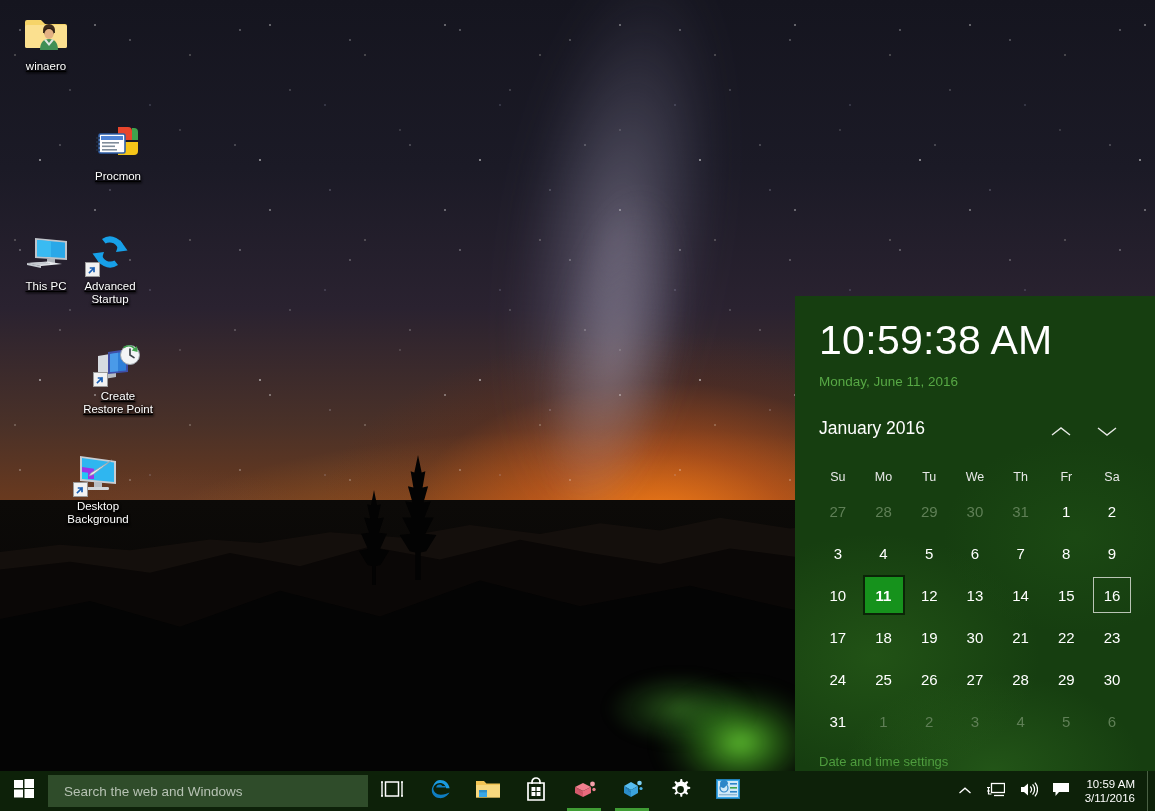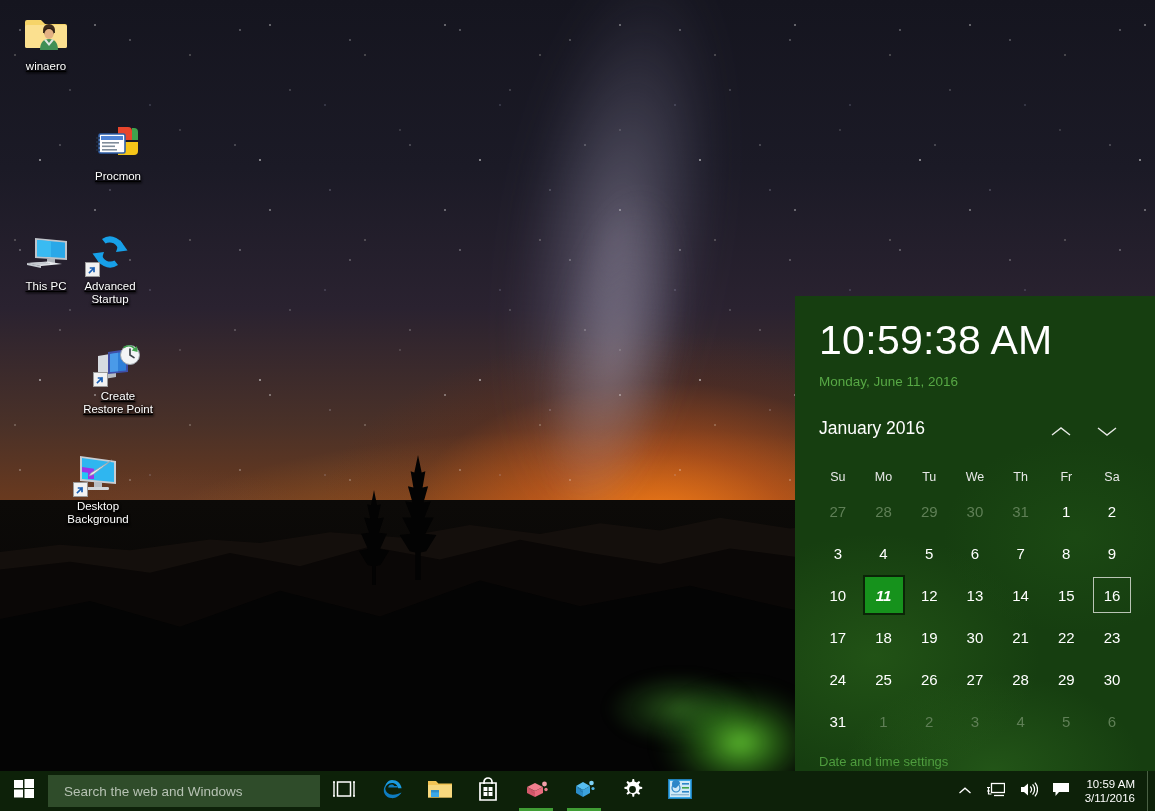--- a/index.html
+++ b/index.html
@@ -161,21 +161,21 @@
   }
   .cal-cell.dow { height:26px; font-size:12.5px; color:#e8e8e8; font-weight:400; }
   .cal-row.dow-row { height:26px; }
   .cal-cell.muted { color:#5f7f56; }
   .cal-cell.today .box {
     position:absolute; left:50%; top:50%; transform:translate(-50%,-50%);
     width:38px; height:36px; background:#16921c;
     box-shadow:0 0 0 2px #0b2407;
     z-index:0;
   }
-  .cal-cell.today span { position:relative; z-index:1; font-weight:600;font-style:italic; }
+  .cal-cell.today span { position:relative; z-index:1; font-weight:600; }
   .cal-cell.hovered .box {
     position:absolute; left:50%; top:50%; transform:translate(-50%,-50%);
     width:38px; height:36px; border:1px solid #b9c4b5; z-index:0;
   }
   .cal-cell.hovered span { position:relative; z-index:1; }
   .dt-settings {
     position:absolute; left:24px; top:458px;
     font-size:13px; color:#4e9c3e; cursor:default;
   }
 
@@ -183,21 +183,21 @@
   #taskbar {
     position:absolute; left:0; top:771px; width:1155px; height:40px;
     background:#0d2109;
     display:flex; align-items:center;
   }
   #start-button {
     width:48px; height:40px; display:flex; align-items:center; justify-content:center;
     cursor:default;
   }
   #search-box {
-    width:272px; height:32px; margin-left:0; background:#2f4c2a;
+    width:320px; height:32px; margin-left:0; background:#2f4c2a;
     display:flex; align-items:center; padding-left:16px; cursor:text;
   }
   #search-placeholder { font-size:13.5px; color:#b6c2b3; }
   .tb-btn {
     width:48px; height:40px; display:flex; align-items:center; justify-content:center;
     position:relative; cursor:default;
   }
   .tb-btn .under {
     position:absolute; bottom:0; left:7px; width:34px; height:3px; background:#3f9c34;
   }

